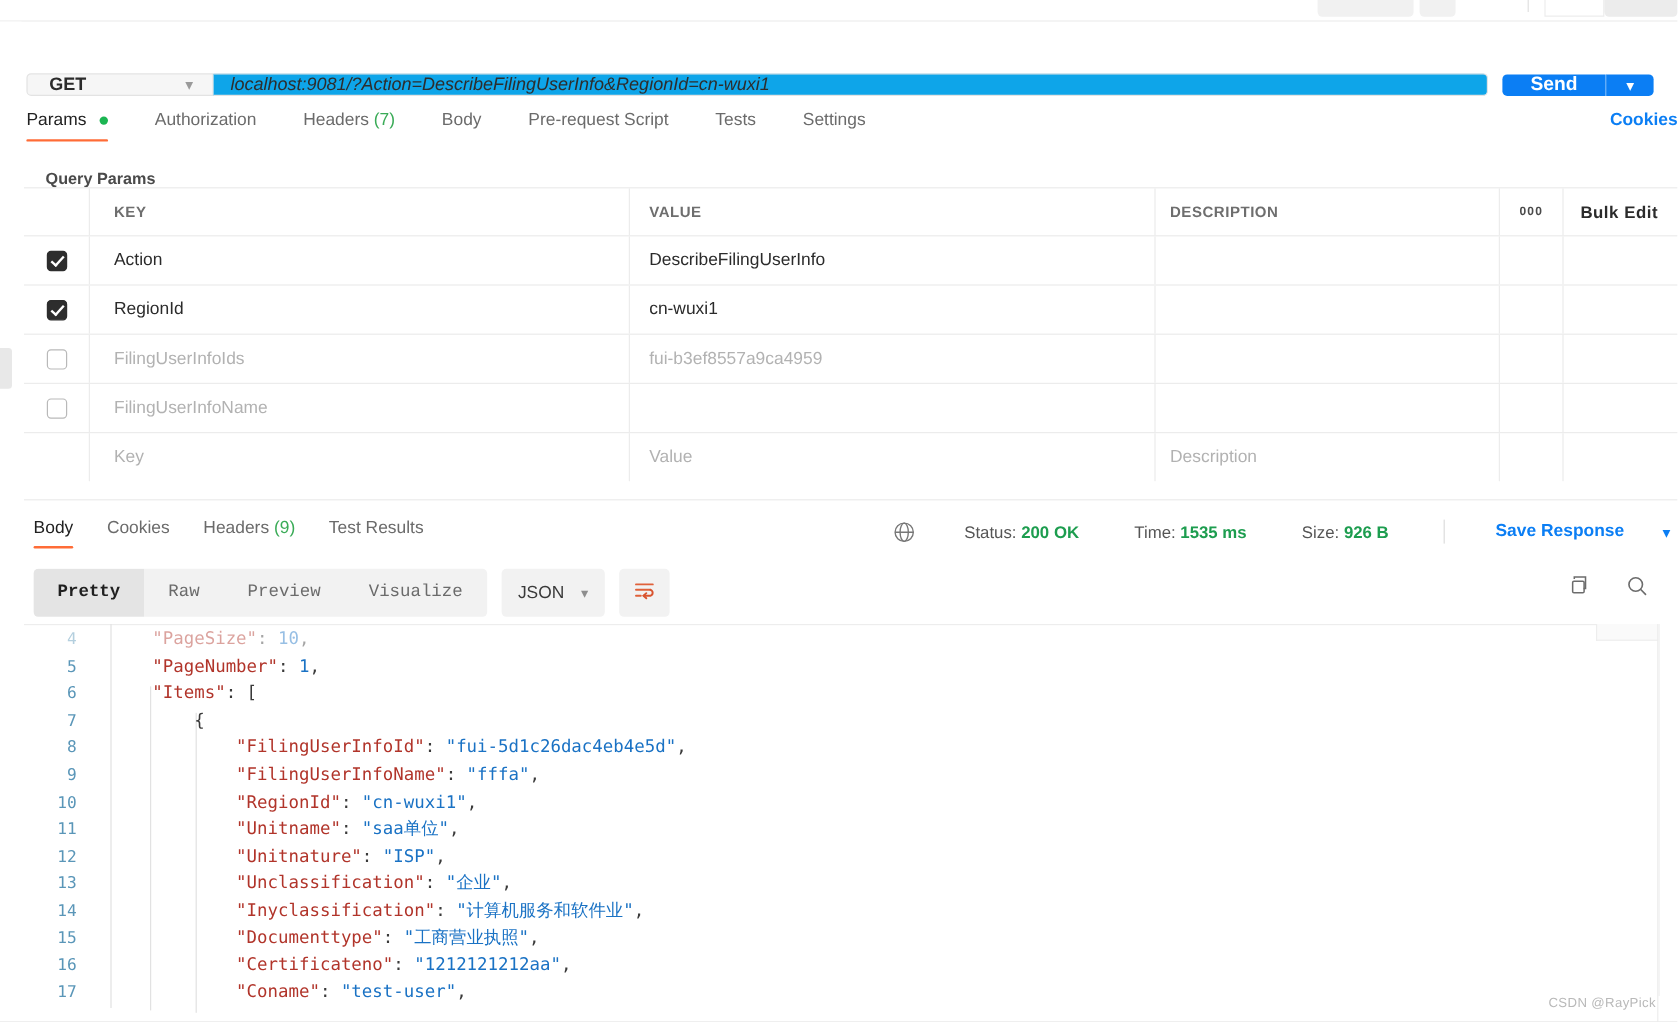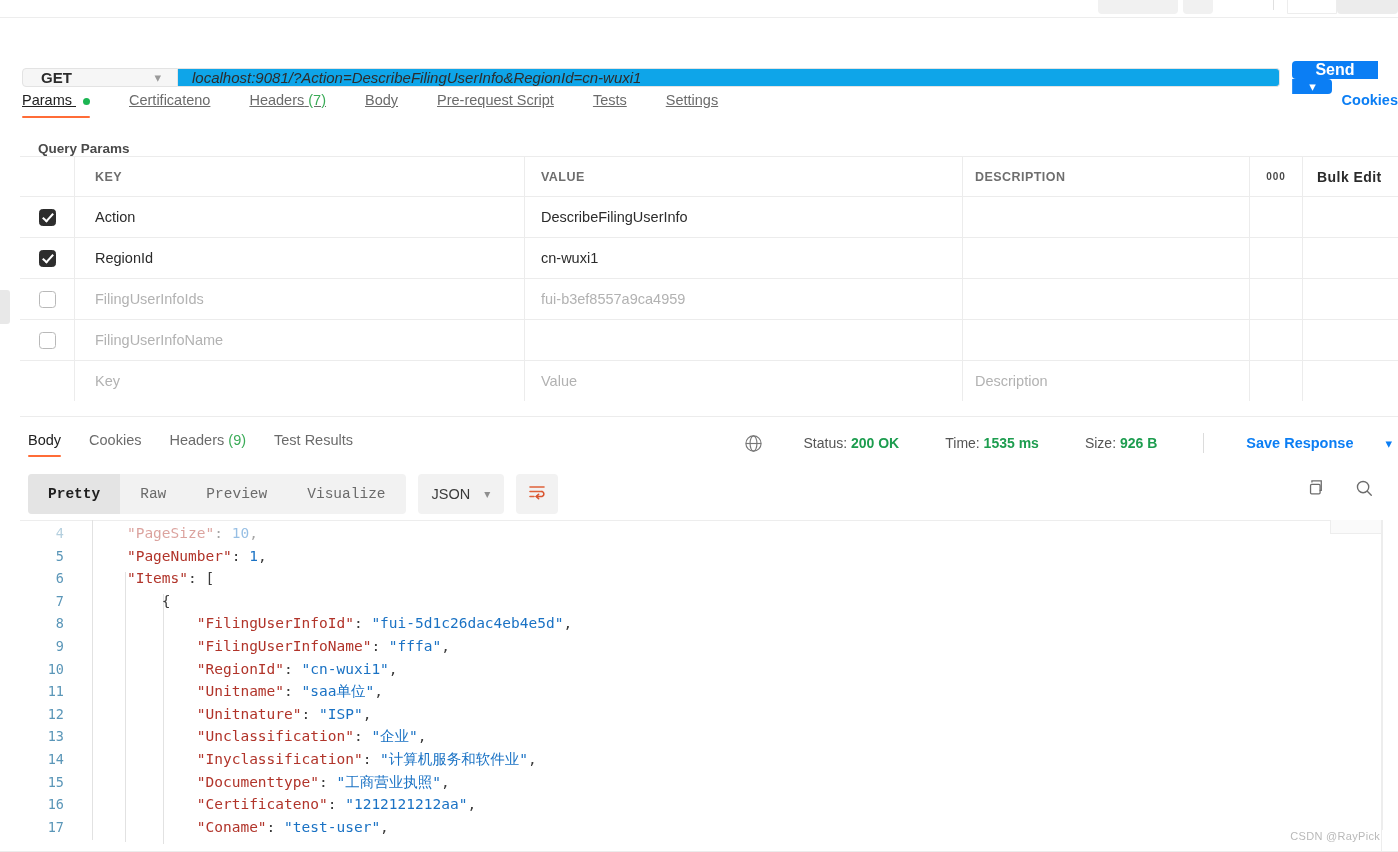--- a/index.html
+++ b/index.html
@@ -20,47 +20,47 @@
   .top-strip .pill.c { left:1287px; width:50px; background:#fff; border:1px solid #ededed; border-radius:4px 4px 0 0;}
   .top-strip .pill.d { left:1337px; width:61px; background:#ececec; }
   .top-strip .sep { position:absolute; left:1273px; top:-6px; width:1px; height:16px; background:#e0e0e0; }
   .top-strip .hr { position:absolute; left:0; top:17px; width:1398px; height:1px; background:#ededed; }
 
   
   .left-grip { position:absolute; left:0; top:290px; width:10px; height:34px; background:#e8e8e8; border-radius:0 3px 3px 0; }
   .left-rail { position:absolute; left:0; top:18px; width:18px; bottom:0; background:#fff; }
 
   
-  .urlbar { position:absolute; left:22px; top:28px; width:1356px; height:52px; display:flex; align-items:center;margin-top:23px; }
+  .urlbar { position:absolute; left:22px; top:28px; width:1356px; height:52px; display:flex; align-items:flex-end; }
   .method {
     width:156px; background:#f6f6f6; border:1px solid #e3e3e3; border-radius:4px 0 0 4px;
     display:flex; align-items:center; justify-content:space-between; padding:0 16px 0 18px;
     font-size:15px; font-weight:bold; color:#2b2b2b; cursor:pointer;
   }
   .method .chev { color:#9a9a9a; font-size:13px; font-weight:normal; }
   .urlfield {
     flex:1; background:#0ea5e9; border:1px solid #e3e3e3; border-left:none; border-radius:0 4px 4px 0;
     display:flex; align-items:center; padding:0 14px; font-size:15px; color:#2d2d2d;
     overflow:hidden; white-space:nowrap;font-style:italic;
   }
-  .sendwrap { margin-left:12px; display:flex;flex-direction:column; }
+  .sendwrap { margin-left:12px; display:flex; }
   .sendbtn {
     width:86px; background:#0b7ef4; color:#fff; font-size:16px; font-weight:bold;
     display:flex; align-items:center; justify-content:center; border-radius:4px 0 0 4px; cursor:pointer;
   }
   .sendcaret {
     width:40px; background:#0b7ef4; color:#fff; display:flex; align-items:center; justify-content:center;
     border-radius:0 4px 4px 0; border-left:1px solid #2f92f6; cursor:pointer; font-size:13px;
   }
 
   
   .reqtabs { position:absolute; left:22px; top:92px; width:1376px; height:38px; display:flex; align-items:flex-start; }
   .rtab {
     position:relative; font-size:14.5px; color:#6b6b6b; padding:0 0 10px 0; margin-right:39px;
-    cursor:pointer; white-space:nowrap;text-decoration:underline;
+    cursor:pointer; white-space:nowrap;
   }
   .rtab.active { color:#212121; }
   .rtab.active:after {
     content:""; position:absolute; left:0; right:0; bottom:0; height:2.5px; background:#ff6c37; border-radius:2px;
   }
   .rtab .count { color:#3aab57; }
   .dot-green { display:inline-block; width:7px; height:7px; border-radius:50%; background:#1bb552; margin-left:7px; vertical-align:middle; }
   .cookies-link { position:absolute; right:0; top:0; font-size:14.5px; color:#0b7ef4; font-weight:bold; cursor:pointer; }
 
   
@@ -168,21 +168,21 @@
       <div class="sendbtn">Send</div>
       <div class="sendcaret">▾</div>
     </div>
   </div>
 
   <div class="reqtabs">
     <div class="rtab active">
       <span>Params</span>
       <span class="dot-green"></span>
     </div>
-    <div class="rtab">Certificateno</div>
+    <div class="rtab">Authorization</div>
     <div class="rtab">
       <span>Headers</span>
       <span class="count">(7)</span>
     </div>
     <div class="rtab">Body</div>
     <div class="rtab">Pre-request Script</div>
     <div class="rtab">Tests</div>
     <div class="rtab">Settings</div>
     <div class="cookies-link">Cookies</div>
   </div>

